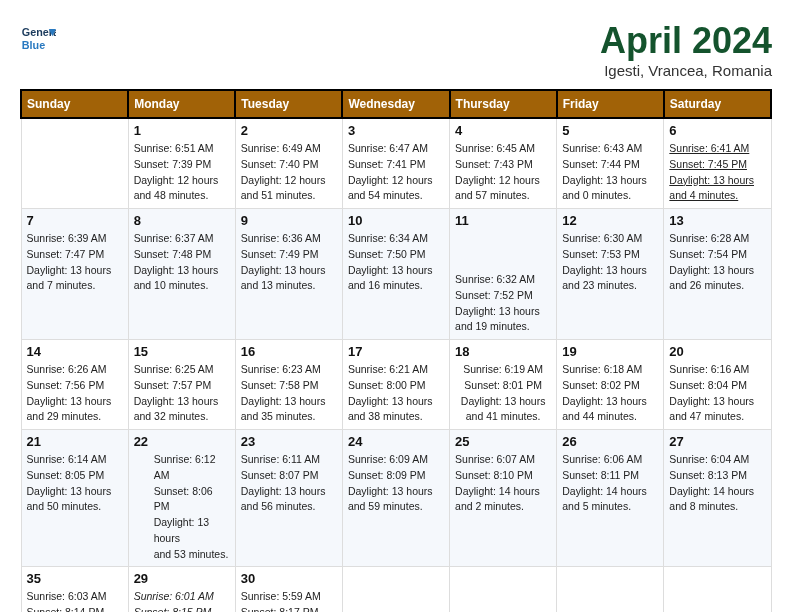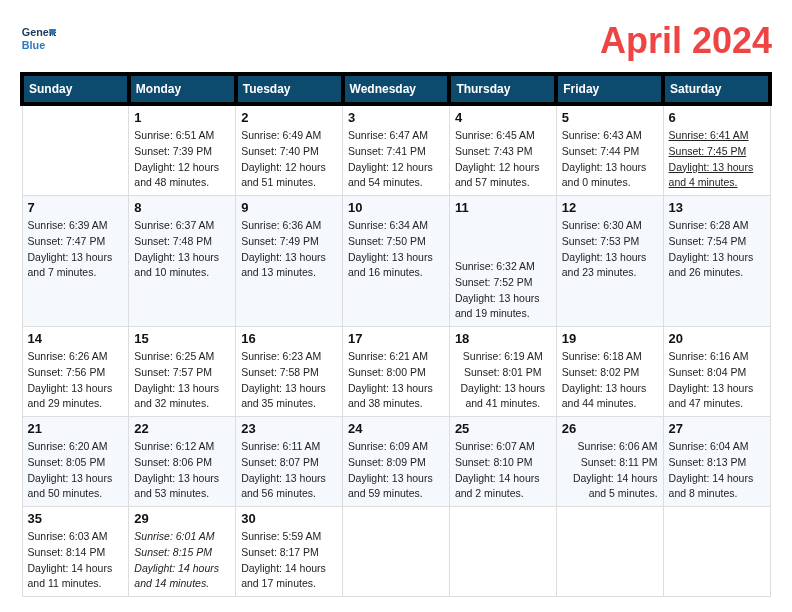--- a/index.html
+++ b/index.html
@@ -24,39 +24,39 @@
     .logo-icon {
       width: 36px;
       height: 36px;
     }
     .title-area {
       text-align: right;
     }
     .month-title {
       font-size: 36px;
       font-weight: bold;
-      color: #ef4444;
+      color: #14532d;
     }
     .location-title {
       font-size: 15px;
       color: #333;
     }
     table {
       width: 100%;
       border-collapse: collapse;
       font-size: 11px;
     }
     thead th {
-      background-color: #0c4a6e;
+      background-color: #a16207;
       color: white;
       text-align: left;
       padding: 6px 5px;
       font-size: 12px;
       font-weight: bold;
-      border: 4px solid #000000;
+      border: 2px solid #000000;
     }
     tbody tr {
       border-bottom: 1px solid #ddd;
     }
     tbody td {
       border: 1px solid #ddd;
       padding: 4px 5px;
       vertical-align: top;
       min-height: 75px;
       height: 80px;
@@ -93,20 +93,21 @@
 <div class="header-area">
   <div class="logo">
     <svg class="logo-icon" viewBox="0 0 40 40">
       <text x="2" y="18" font-size="12" font-weight="bold" fill="#1a3a5c">General</text>
       <text x="2" y="32" font-size="12" font-weight="bold" fill="#2979c0">Blue</text>
       <polygon points="32,10 40,10 36,18" fill="#2979c0"></polygon>
     </svg>
   </div>
   <div class="title-area">
     <div class="month-title">April 2024</div>
+    <div class="location-title">Igesti, Vrancea, Romania</div>
   </div>
 </div>
 
 <table>
   <thead>
     <tr id="header-row">
         <th>Sunday</th>
         <th>Monday</th>
         <th>Tuesday</th>
         <th>Wednesday</th>
@@ -259,28 +260,28 @@
           <span class="day-number">20</span>
           <div class="day-info" style="white-space: pre-line;">Sunrise: 6:16 AM
 Sunset: 8:04 PM
 Daylight: 13 hours
 and 47 minutes.</div>
         </td>
       </tr>
       <tr>
         <td>
           <span class="day-number">21</span>
-          <div class="day-info" style="white-space: pre-line;">Sunrise: 6:20 AM
+          <div class="day-info" style="white-space: pre-line;">Sunrise: 6:14 AM
 Sunset: 8:05 PM
 Daylight: 13 hours
 and 50 minutes.</div>
         </td>
         <td>
           <span class="day-number">22</span>
-          <div class="day-info" style="white-space: pre-line;">Sunrise: 6:12 AM
+          <div class="day-info" style="white-space: pre-line; margin-left: 20px;">Sunrise: 6:12 AM
 Sunset: 8:06 PM
 Daylight: 13 hours
 and 53 minutes.</div>
         </td>
         <td>
           <span class="day-number">23</span>
           <div class="day-info" style="white-space: pre-line;">Sunrise: 6:11 AM
 Sunset: 8:07 PM
 Daylight: 13 hours
 and 56 minutes.</div>
@@ -294,21 +295,21 @@
         </td>
         <td>
           <span class="day-number">25</span>
           <div class="day-info" style="white-space: pre-line;">Sunrise: 6:07 AM
 Sunset: 8:10 PM
 Daylight: 14 hours
 and 2 minutes.</div>
         </td>
         <td>
           <span class="day-number">26</span>
-          <div class="day-info" style="white-space: pre-line; text-align: right;">Sunrise: 6:06 AM
+          <div class="day-info" style="white-space: pre-line;">Sunrise: 6:06 AM
 Sunset: 8:11 PM
 Daylight: 14 hours
 and 5 minutes.</div>
         </td>
         <td>
           <span class="day-number">27</span>
           <div class="day-info" style="white-space: pre-line;">Sunrise: 6:04 AM
 Sunset: 8:13 PM
 Daylight: 14 hours
 and 8 minutes.</div>

